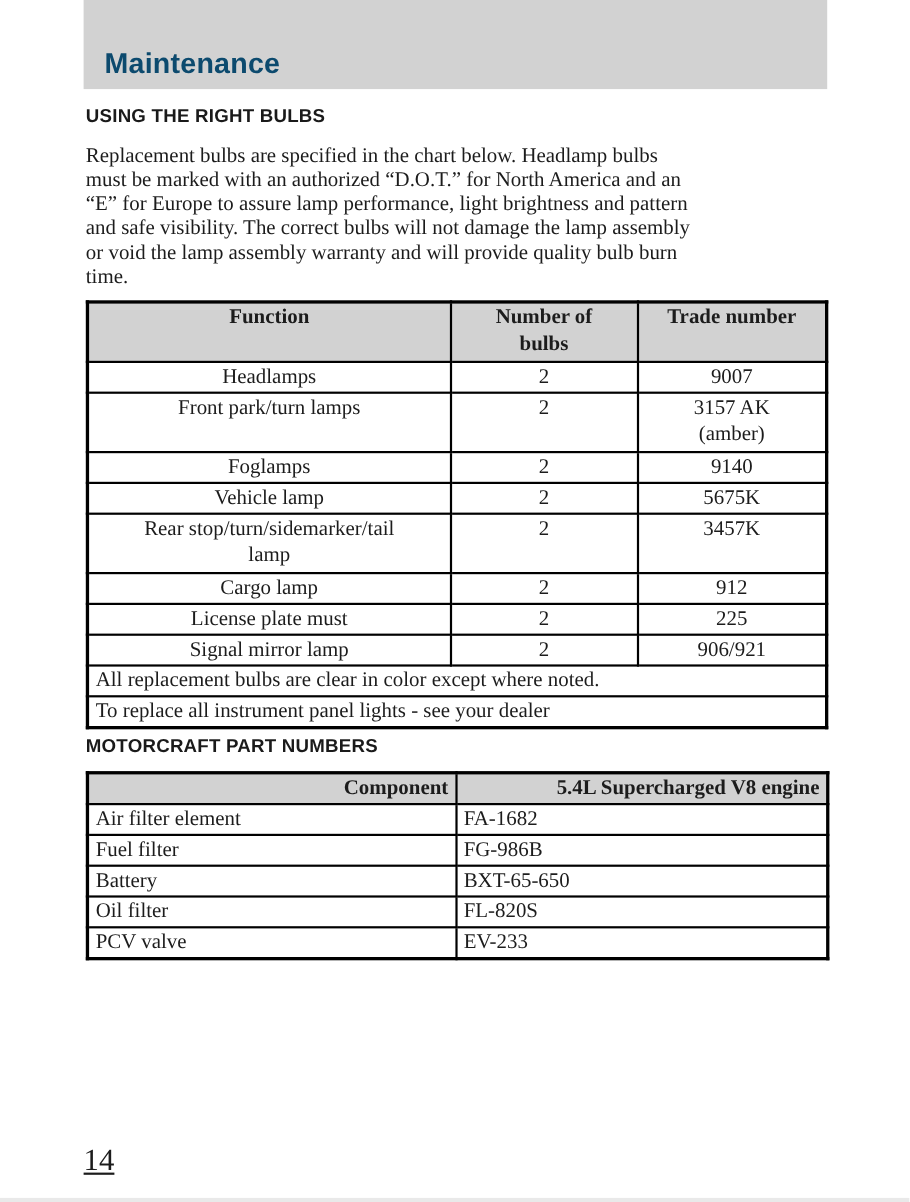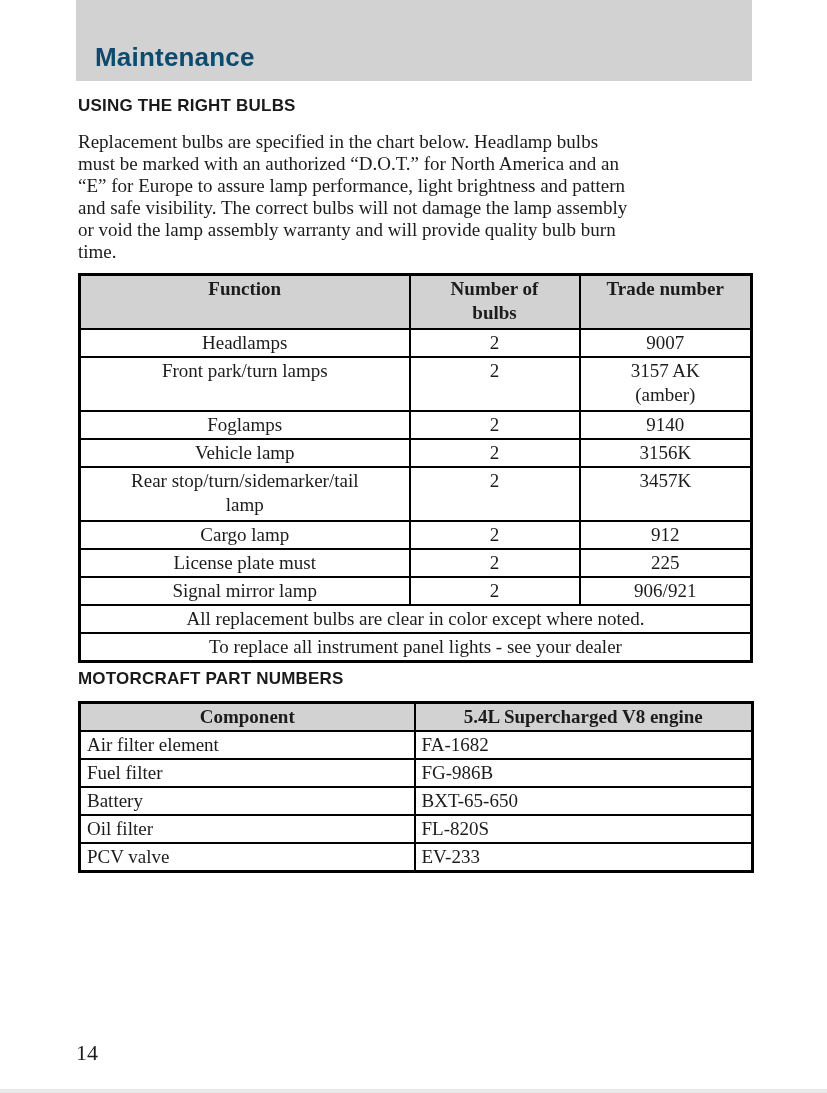--- a/index.html
+++ b/index.html
@@ -60,32 +60,33 @@
     vertical-align:top;
     padding:1px 6px;
   }
   th{background:var(--table-header-bg);font-weight:bold;}
   #bulb-table th{text-align:center;white-space:pre-line;}
   #bulb-table td.cell-function{text-align:center;white-space:pre-line;}
   #bulb-table td.cell-center{text-align:center;white-space:pre-line;}
   #bulb-table tr.row-single{height:27px;}
   #bulb-table tr.row-double{height:54px;}
   #bulb-table tr.row-header{height:54px;}
-  #bulb-table td.note-cell{text-align:center;}
-  #parts-table th{text-align:center;}
+  #bulb-table td.note-cell{text-align:left;}
+  #parts-table th{text-align:right;}
   #parts-table tr{height:27px;}
   #parts-table tr.row-last{height:30px;}
   sup{font-size:13px;line-height:0;}
   .footnote{
     position:absolute;left:78px;top:897px;width:680px;
     font-size:19px;line-height:22px;
   }
   .page-number{
     position:absolute;left:76px;top:1040px;
-    font-size:22px;
+    font-size:28px;
+    text-decoration:underline;
   }
   .bottom-edge{
     position:absolute;left:0;bottom:0;width:827px;height:4px;
     background:#e9e9e9;
   }
 </style>
 </head>
 <body>
 
 <div class="page">
@@ -128,21 +129,21 @@
 (amber)</td>
       </tr>
       <tr class="row-single">
         <td class="cell-function">Foglamps</td>
         <td class="cell-center">2</td>
         <td class="cell-center">9140</td>
       </tr>
       <tr class="row-single">
         <td class="cell-function">Vehicle lamp</td>
         <td class="cell-center">2</td>
-        <td class="cell-center">3156K</td>
+        <td class="cell-center">5675K</td>
       </tr>
       <tr class="row-double">
         <td class="cell-function">Rear stop/turn/sidemarker/tail
 lamp</td>
         <td class="cell-center">2</td>
         <td class="cell-center">3457K</td>
       </tr>
       <tr class="row-single">
         <td class="cell-function">Cargo lamp</td>
         <td class="cell-center">2</td>

